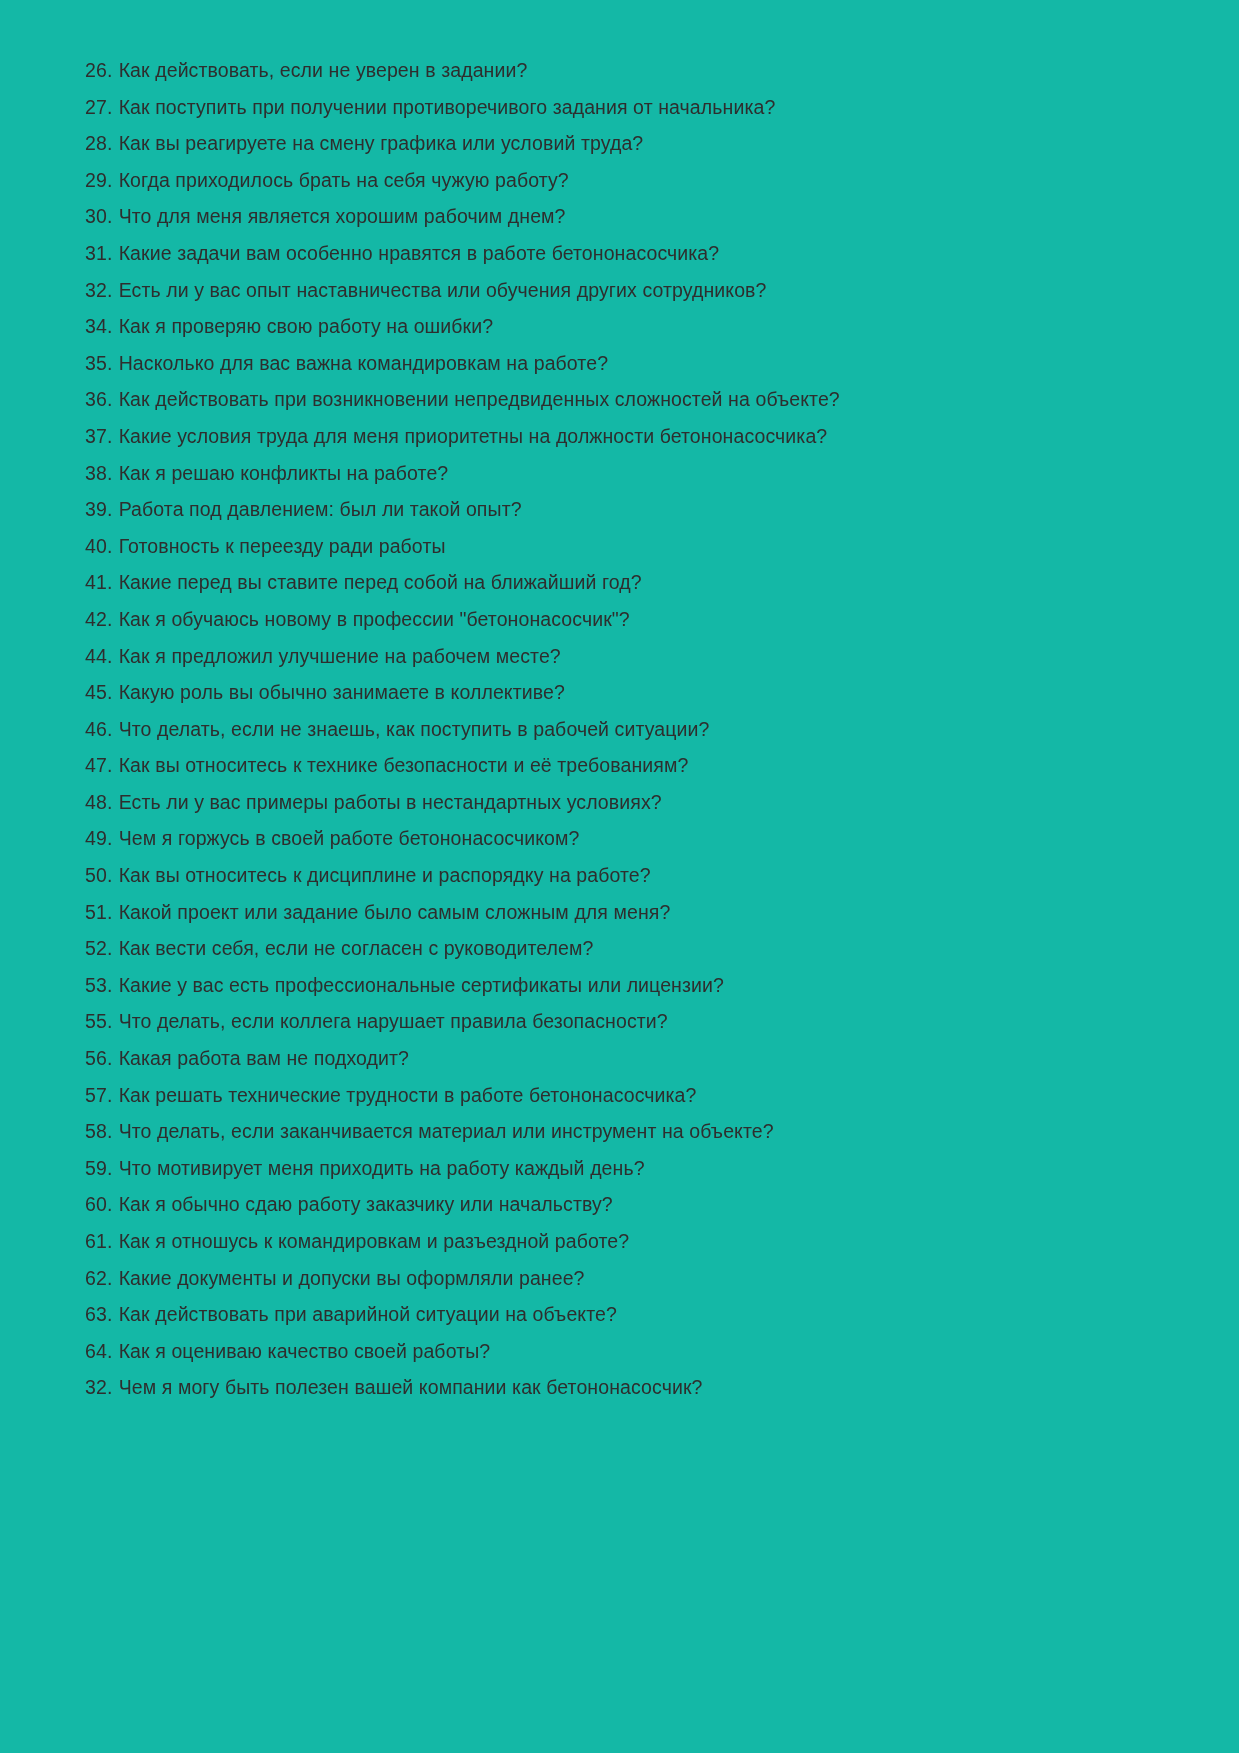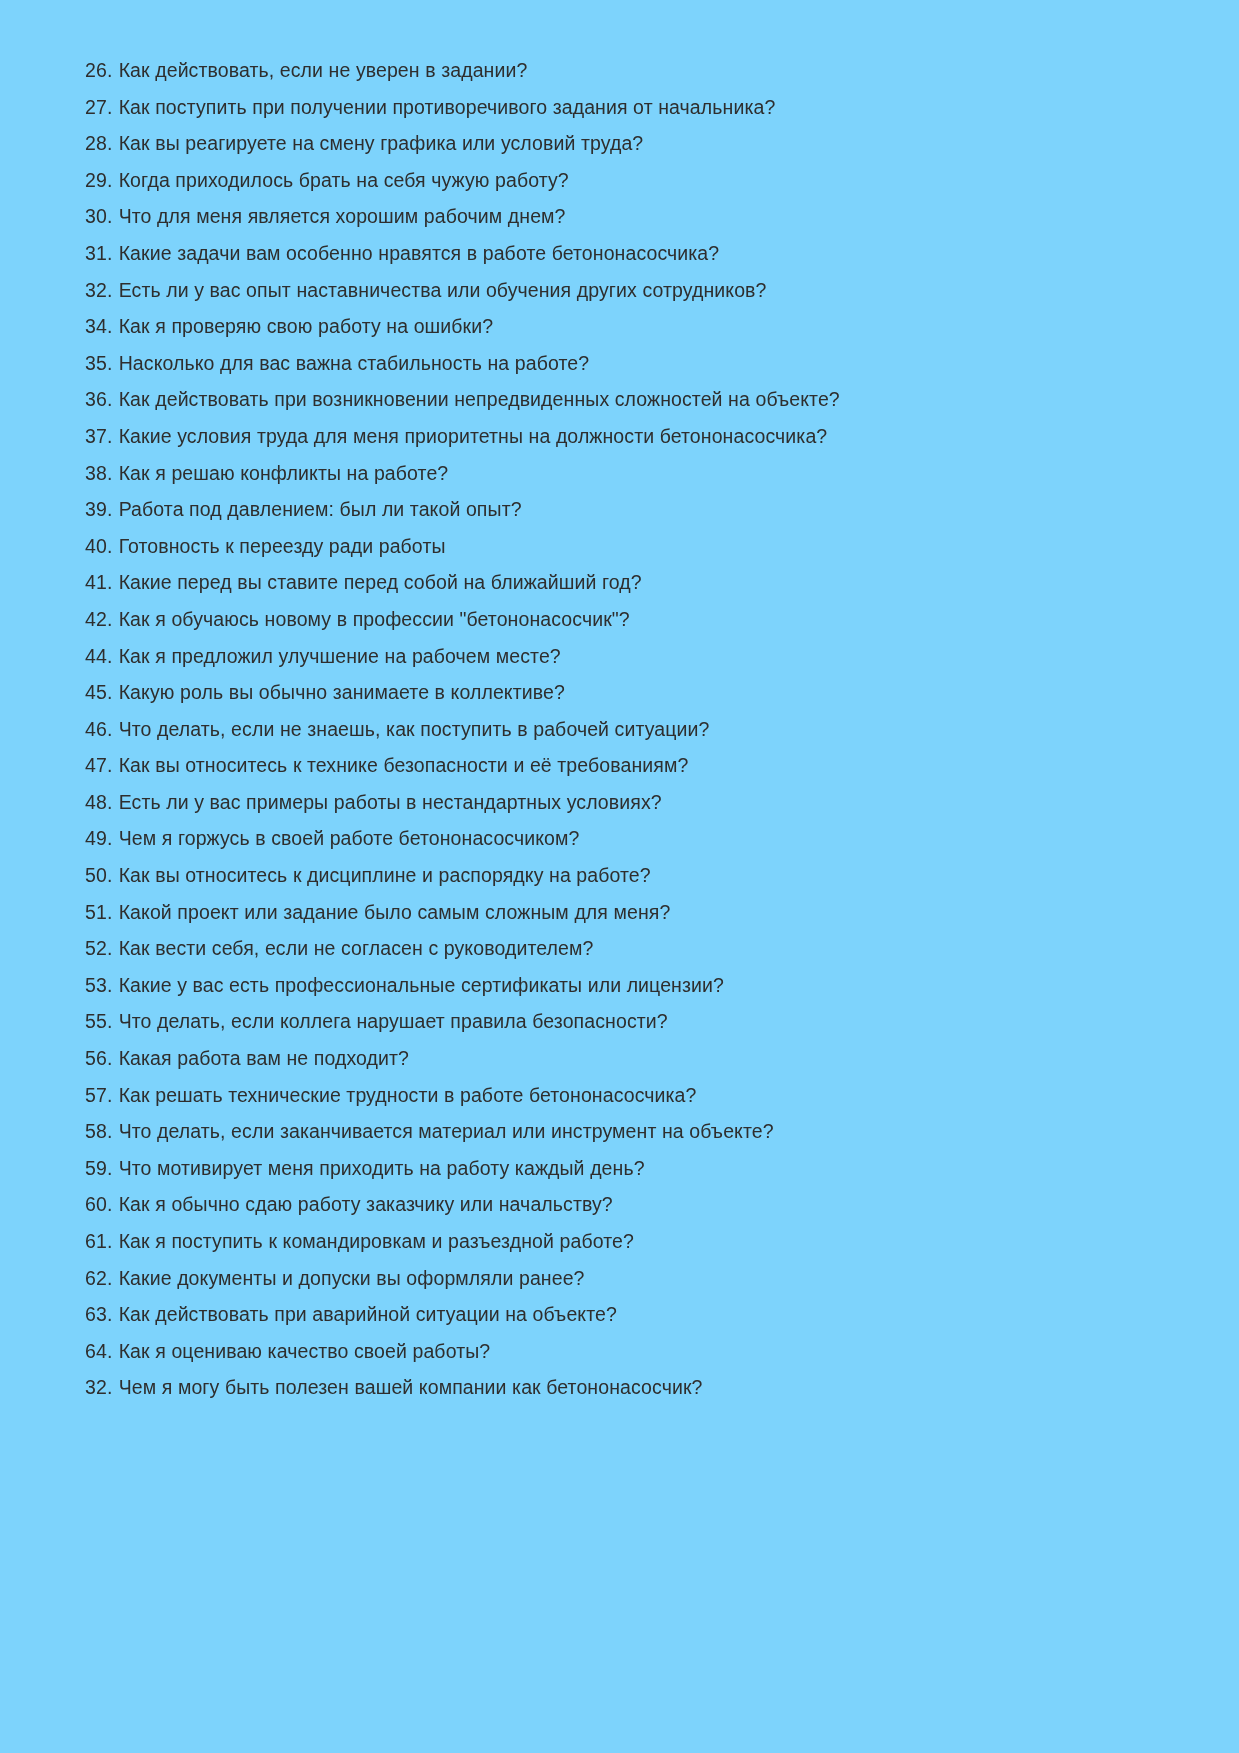--- a/index.html
+++ b/index.html
@@ -12,21 +12,21 @@
     height: 1753px;
     font-family: "Liberation Sans", "DejaVu Sans", sans-serif;
     color: #2e2e2e;
     overflow: hidden;
   }
   .page {
     box-sizing: border-box;
     width: 1239px;
     height: 1753px;
     padding: 52px 40px 0 85px;
-    background: #7dd3fc;
+    background: #14b8a6;
   }
   .question {
     font-size: 19.5px;
     line-height: 36.6px;
     white-space: nowrap;
     letter-spacing: 0.1px;
   }
   .q-num {
     margin-right: 0.32em;
   }
@@ -37,21 +37,21 @@
 <div class="page">
   <div>
       <div class="question"><span class="q-num">26.</span><span class="q-text">Как действовать, если не уверен в задании?</span></div>
       <div class="question"><span class="q-num">27.</span><span class="q-text">Как поступить при получении противоречивого задания от начальника?</span></div>
       <div class="question"><span class="q-num">28.</span><span class="q-text">Как вы реагируете на смену графика или условий труда?</span></div>
       <div class="question"><span class="q-num">29.</span><span class="q-text">Когда приходилось брать на себя чужую работу?</span></div>
       <div class="question"><span class="q-num">30.</span><span class="q-text">Что для меня является хорошим рабочим днем?</span></div>
       <div class="question"><span class="q-num">31.</span><span class="q-text">Какие задачи вам особенно нравятся в работе бетононасосчика?</span></div>
       <div class="question"><span class="q-num">32.</span><span class="q-text">Есть ли у вас опыт наставничества или обучения других сотрудников?</span></div>
       <div class="question"><span class="q-num">34.</span><span class="q-text">Как я проверяю свою работу на ошибки?</span></div>
-      <div class="question"><span class="q-num">35.</span><span class="q-text">Насколько для вас важна стабильность на работе?</span></div>
+      <div class="question"><span class="q-num">35.</span><span class="q-text">Насколько для вас важна командировкам на работе?</span></div>
       <div class="question"><span class="q-num">36.</span><span class="q-text">Как действовать при возникновении непредвиденных сложностей на объекте?</span></div>
       <div class="question"><span class="q-num">37.</span><span class="q-text">Какие условия труда для меня приоритетны на должности бетононасосчика?</span></div>
       <div class="question"><span class="q-num">38.</span><span class="q-text">Как я решаю конфликты на работе?</span></div>
       <div class="question"><span class="q-num">39.</span><span class="q-text">Работа под давлением: был ли такой опыт?</span></div>
       <div class="question"><span class="q-num">40.</span><span class="q-text">Готовность к переезду ради работы</span></div>
       <div class="question"><span class="q-num">41.</span><span class="q-text">Какие перед вы ставите перед собой на ближайший год?</span></div>
       <div class="question"><span class="q-num">42.</span><span class="q-text">Как я обучаюсь новому в профессии "бетононасосчик"?</span></div>
       <div class="question"><span class="q-num">44.</span><span class="q-text">Как я предложил улучшение на рабочем месте?</span></div>
       <div class="question"><span class="q-num">45.</span><span class="q-text">Какую роль вы обычно занимаете в коллективе?</span></div>
       <div class="question"><span class="q-num">46.</span><span class="q-text">Что делать, если не знаешь, как поступить в рабочей ситуации?</span></div>
@@ -61,19 +61,19 @@
       <div class="question"><span class="q-num">50.</span><span class="q-text">Как вы относитесь к дисциплине и распорядку на работе?</span></div>
       <div class="question"><span class="q-num">51.</span><span class="q-text">Какой проект или задание было самым сложным для меня?</span></div>
       <div class="question"><span class="q-num">52.</span><span class="q-text">Как вести себя, если не согласен с руководителем?</span></div>
       <div class="question"><span class="q-num">53.</span><span class="q-text">Какие у вас есть профессиональные сертификаты или лицензии?</span></div>
       <div class="question"><span class="q-num">55.</span><span class="q-text">Что делать, если коллега нарушает правила безопасности?</span></div>
       <div class="question"><span class="q-num">56.</span><span class="q-text">Какая работа вам не подходит?</span></div>
       <div class="question"><span class="q-num">57.</span><span class="q-text">Как решать технические трудности в работе бетононасосчика?</span></div>
       <div class="question"><span class="q-num">58.</span><span class="q-text">Что делать, если заканчивается материал или инструмент на объекте?</span></div>
       <div class="question"><span class="q-num">59.</span><span class="q-text">Что мотивирует меня приходить на работу каждый день?</span></div>
       <div class="question"><span class="q-num">60.</span><span class="q-text">Как я обычно сдаю работу заказчику или начальству?</span></div>
-      <div class="question"><span class="q-num">61.</span><span class="q-text">Как я поступить к командировкам и разъездной работе?</span></div>
+      <div class="question"><span class="q-num">61.</span><span class="q-text">Как я отношусь к командировкам и разъездной работе?</span></div>
       <div class="question"><span class="q-num">62.</span><span class="q-text">Какие документы и допуски вы оформляли ранее?</span></div>
       <div class="question"><span class="q-num">63.</span><span class="q-text">Как действовать при аварийной ситуации на объекте?</span></div>
       <div class="question"><span class="q-num">64.</span><span class="q-text">Как я оцениваю качество своей работы?</span></div>
       <div class="question"><span class="q-num">32.</span><span class="q-text">Чем я могу быть полезен вашей компании как бетононасосчик?</span></div>
     </div>
 </div>
 
 </body></html>

